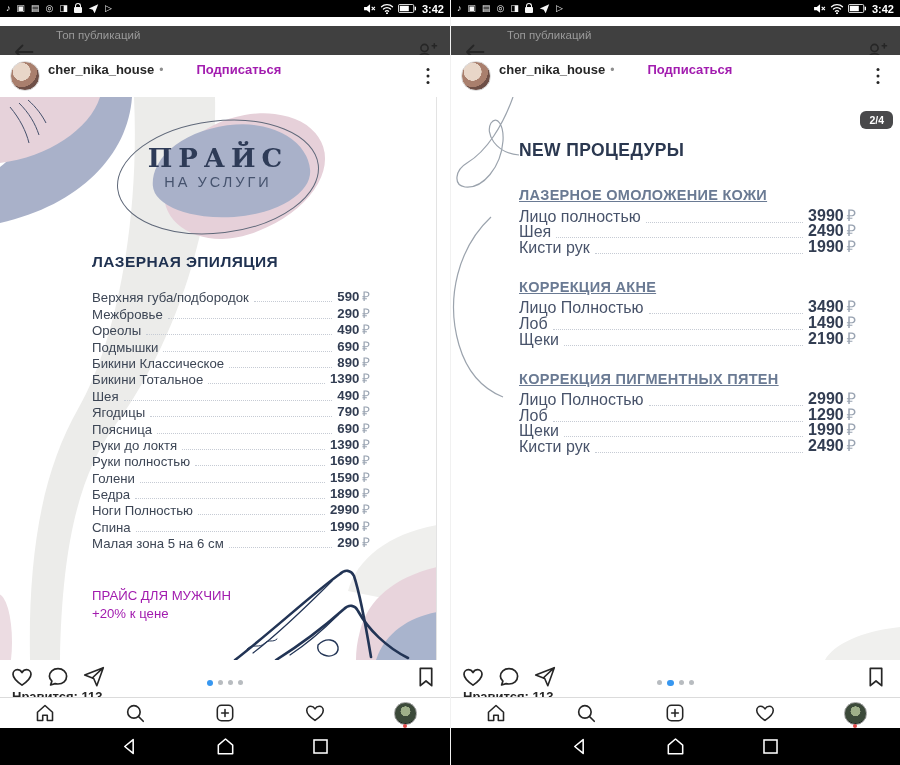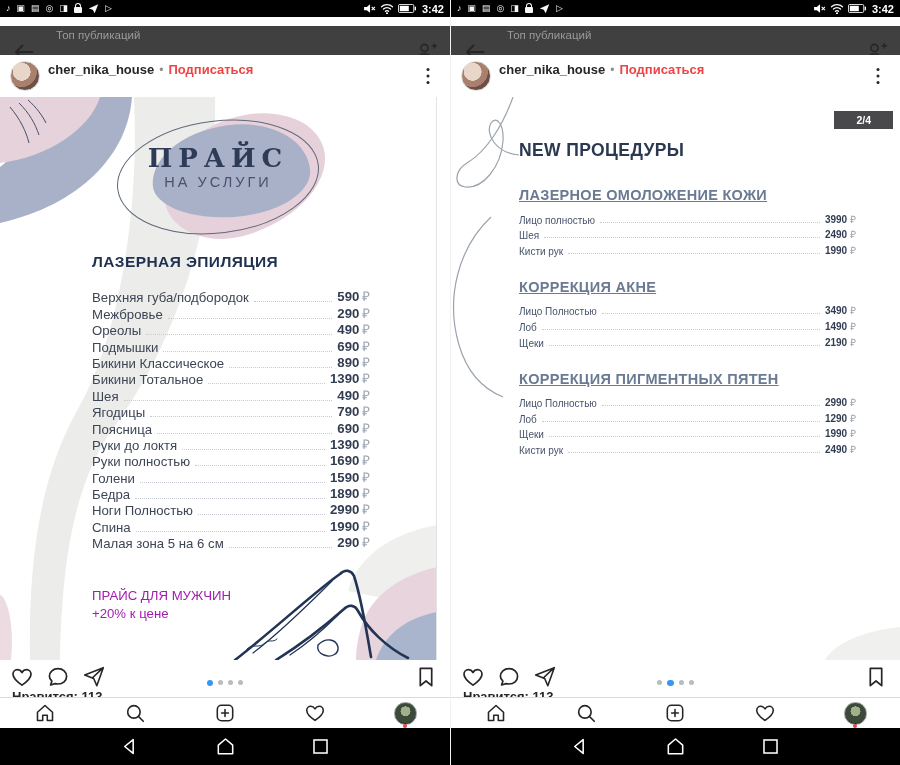--- a/index.html
+++ b/index.html
@@ -24,21 +24,21 @@
   .back-btn{position:absolute;left:12px;top:14px;width:24px;height:24px;}
   .addperson-btn{position:absolute;right:12px;top:13px;width:24px;height:24px;}
 
   
   .post-header{position:absolute;top:55px;left:0;right:0;height:42px;background:#fff;}
   .avatar{position:absolute;left:10px;top:6px;width:30px;height:30px;border-radius:50%;
     background:radial-gradient(circle at 38% 35%,#e8d6c8 0 35%,#a97f6d 36% 60%,#6e4f46 61% 100%);border:1px solid #ddd;}
   .ph-line1{position:absolute;left:48px;top:7px;font-size:13px;display:flex;gap:5px;align-items:center;white-space:nowrap;}
   .username{font-weight:bold;color:#262626;}
   .sep{color:#8e8e8e;font-size:12px;}
-  .follow{color:#ef4444;font-weight:bold;}
+  .follow{color:#a21caf;font-weight:bold;margin-left:28px;}
   .location{position:absolute;left:48px;top:10px;font-size:13px;color:#333;margin-top:46px;}
   .kebab{position:absolute;right:10px;top:9px;width:24px;height:24px;}
 
   
   .post-image{position:absolute;top:97px;height:563px;background:#fff;overflow:hidden;}
   .phone.left .post-image{left:0;width:437px;border-right:1px solid #e3e3e3;}
   .phone.right .post-image{left:0;width:450px;}
   .deco{position:absolute;left:0;top:0;}
 
   
@@ -55,26 +55,26 @@
   .price-list{position:absolute;left:92px;top:192px;width:278px;}
   .row{display:flex;align-items:flex-end;height:16.4px;font-size:13.2px;color:#3d4655;}
   .row .lbl{white-space:nowrap;}
   .row .leader{flex:1;border-bottom:1.6px dotted #c6cbd4;margin:0 5px 3px 5px;min-width:8px;}
   .row .price{white-space:nowrap;color:#323d52;}
   .row .rub{font-style:normal;color:#9aa4b2;margin-left:3px;}
   .mens-note{position:absolute;left:92px;top:490px;font-size:13.2px;color:#a21caf;line-height:18px;}
 
   
   .page-badge{position:absolute;right:8px;top:14px;background:rgba(28,28,30,.8);color:#fff;
-    font-size:10.5px;font-weight:bold;padding:3px 22px;border-radius:0;}
+    font-size:10.5px;font-weight:bold;padding:3px 9px;border-radius:6px;}
   .rp-content{position:absolute;left:68px;right:45px;top:43px;}
   .rp-title{font-size:17.5px;font-weight:bold;color:#2b3850;letter-spacing:.4px;margin-bottom:26px;}
   .proc-section{margin-bottom:22px;}
   .sec-head{font-size:14.5px;font-weight:bold;color:#6a7a93;letter-spacing:.3px;margin-bottom:7px;text-decoration:underline;}
-  .rp-content .row{height:15.6px;font-size:10px;color:#48536a;}
+  .rp-content .row{height:15.6px;font-size:16px;color:#48536a;}
 
   
   .action-bar{position:absolute;top:660px;left:0;right:0;height:37px;background:#fff;}
   .ab-left{position:absolute;left:10px;top:5px;display:flex;gap:12px;}
   .ab-left .ic{width:24px;height:24px;}
   .bookmark{position:absolute;right:12px;top:5px;width:24px;height:24px;}
   .dots{position:absolute;left:0;right:0;top:13px;text-align:center;}
   .dot{width:5px;height:5px;border-radius:50%;background:#b8bcc0;display:inline-block;margin:0 2.5px;vertical-align:middle;}
   .dot.active{background:#3897f0;width:6.5px;height:6.5px;}
   .likes-clip{position:absolute;left:12px;top:29px;height:8px;overflow:hidden;font-size:13px;font-weight:bold;color:#262626;}

